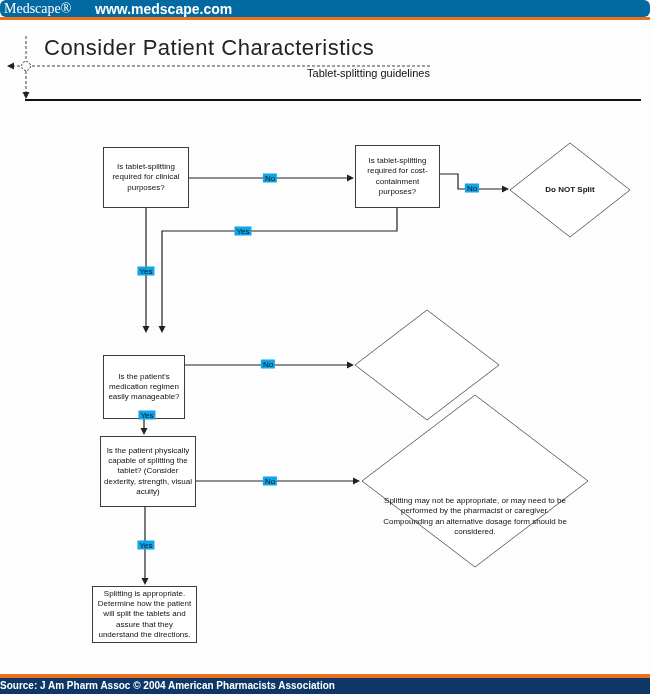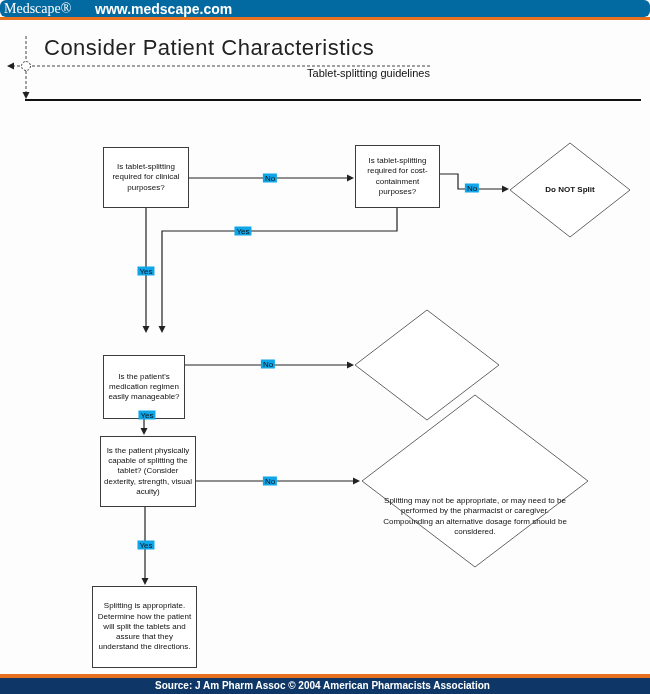--- a/index.html
+++ b/index.html
@@ -59,21 +59,21 @@
     white-space:nowrap;
   }
   
   .rule-orange-bottom{
     position:absolute;left:0;top:674px;width:650px;height:4px;
     background:#e87120;
   }
   .bottombar{
     position:absolute;left:0;top:678px;width:650px;height:16px;
     background:#0e3767;color:#ffffff;
-    font-size:10px;font-weight:bold;line-height:16px;text-align:center;
+    font-size:10px;font-weight:bold;line-height:16px;text-align:left;
     box-sizing:border-box;padding-right:5px;white-space:nowrap;
   }
 </style>
 </head>
 <body>
 
 <div class="page">
 
   <div class="topbar">
     <span class="logo">Medscape®</span>
@@ -128,21 +128,21 @@
   </div>
   <div class="fc-box" style="left:355px;top:145px;width:85px;height:63px;">
     <span>Is tablet-splitting required for cost-containment purposes?</span>
   </div>
   <div class="fc-box" style="left:103px;top:334px;width:82px;height:64px;margin-top:21px;">
     <span>Is the patient's medication regimen easily manageable?</span>
   </div>
   <div class="fc-box" style="left:100px;top:436px;width:96px;height:71px;">
     <span>Is the patient physically capable of splitting the tablet? (Consider dexterity, strength, visual acuity)</span>
   </div>
-  <div class="fc-box" style="left:92px;top:586px;width:105px;height:82px;">
+  <div class="fc-box" style="left:92px;top:586px;width:105px;height:57px;">
     <span>Splitting is appropriate. Determine how the patient will split the tablets and assure that they understand the directions.</span>
   </div>
 
   <div class="diamond-text" style="left:570px;top:190px;width:80px;font-weight:bold;">Do NOT Split</div>
   <div class="diamond-text" style="left:475px;top:481px;width:192px;margin-top:36px;">Splitting may not be appropriate, or may need to be performed by the pharmacist or caregiver. Compounding an alternative dosage form should be considered.</div>
 
   <div class="edge-label" style="left:270px;top:178px;">No</div>
   <div class="edge-label" style="left:472px;top:188px;">No</div>
   <div class="edge-label" style="left:243px;top:231px;">Yes</div>
   <div class="edge-label" style="left:146px;top:271px;">Yes</div>

